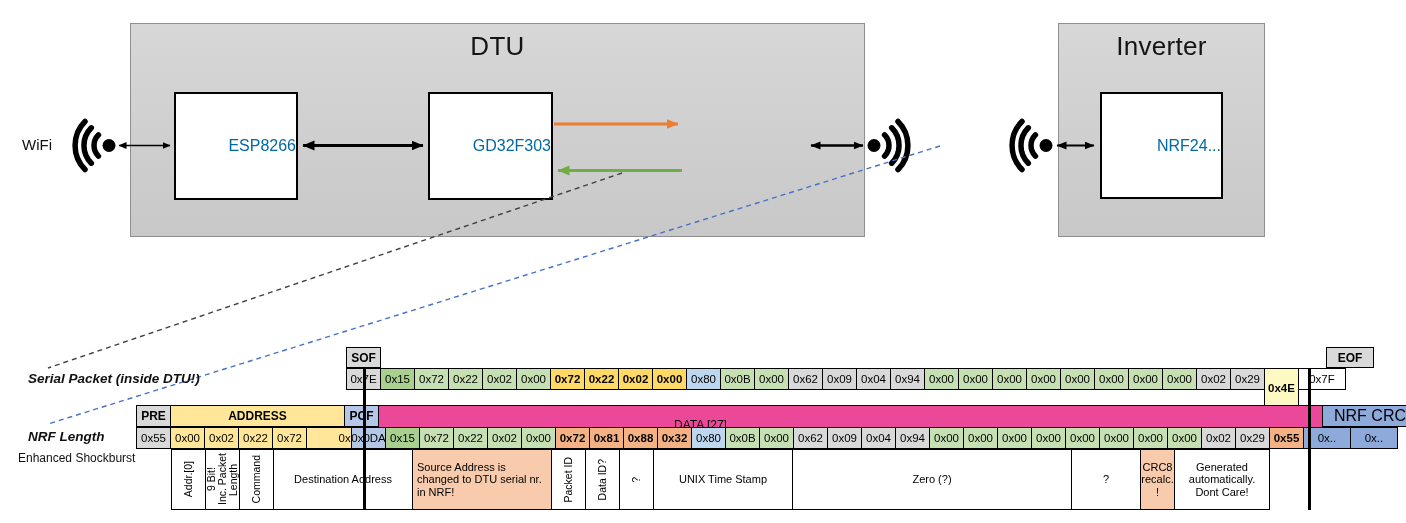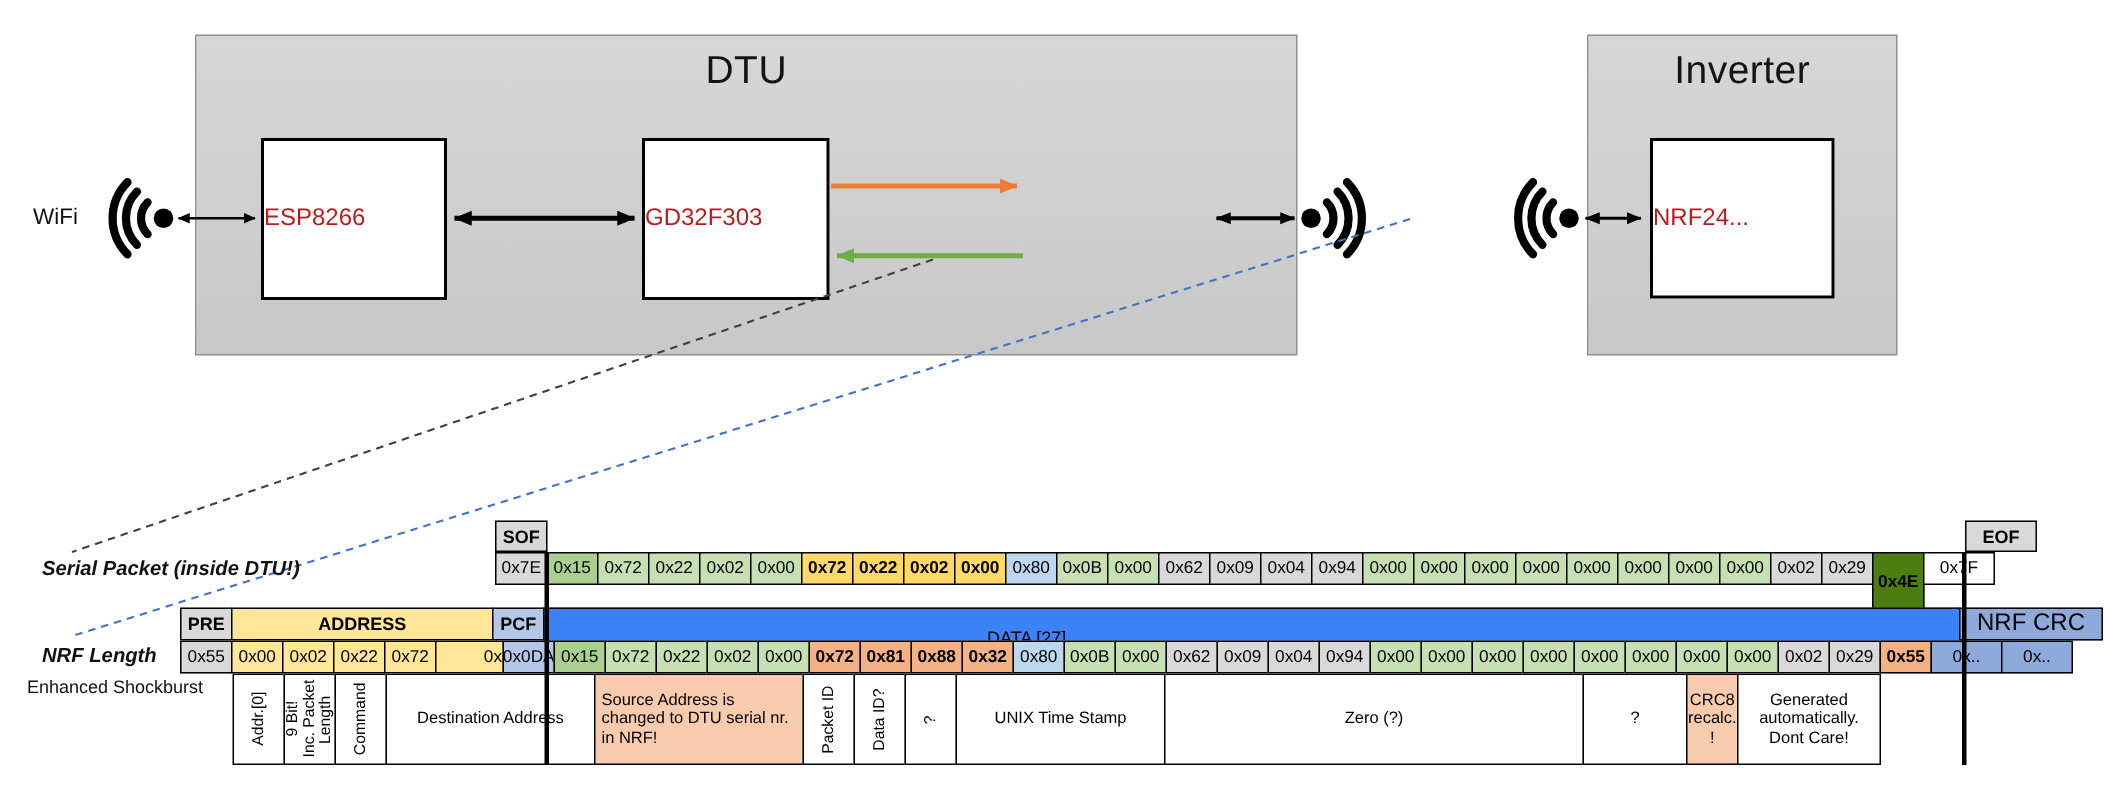--- a/index.html
+++ b/index.html
@@ -1,26 +1,26 @@
 <!DOCTYPE html>
 <html><head>
 <meta charset="utf-8">
 <style>
 *{margin:0;padding:0;box-sizing:border-box}
 body{font-family:"Liberation Sans",sans-serif;background:#fff}
 .canvas{position:relative;width:1406px;height:523px;background:#fff;overflow:hidden}
 .gbox{position:absolute;background:linear-gradient(180deg,#d7d7d7,#c8c8c8);border:1px solid #8f8f8f}
 .btitle{text-align:center;font-size:26px;margin-top:7px;color:#141414;letter-spacing:.3px}
-.chip{position:absolute;background:#fff;border:2.2px solid #000;display:flex;align-items:center;justify-content:flex-start;font-size:16px;color:#b91c1c}
+.chip{position:absolute;background:#fff;border:2.2px solid #000;display:flex;align-items:center;justify-content:flex-end;font-size:16px;color:#0369a1}
 .lbl{position:absolute;font-size:15px;color:#111}
 .plabel{position:absolute;font-weight:700;font-style:italic;font-size:13.5px;color:#111}
 .slabel{position:absolute;font-size:12px;color:#111}
 .band{position:absolute;display:flex}
 .cell{flex:none;display:flex;align-items:center;justify-content:center;border:1px solid #000;margin-left:-1px;font-size:11.5px;background:#fff;overflow:hidden;color:#000}
-.band .cell:first-child{margin-left:0}
+.band .cell:first-child{margin-left:16px}
 .cell.hdr{font-weight:700;font-size:12px}
 .cell.plainhdr{font-size:16px}
 .cell.data-hdr{justify-content:flex-start;padding-left:295px;font-size:12px}
 .cell.note{font-size:11px;line-height:1.12;white-space:pre-line;text-align:center;padding:1px 2px}
 .cell.left{justify-content:flex-start;text-align:left;padding-left:4px}
 .vt{writing-mode:vertical-rl;transform:rotate(180deg);white-space:pre-line;line-height:1.05;font-size:10.5px;text-align:center}
 .vline{position:absolute;width:2.5px;background:#000}
 svg.overlay{position:absolute;left:0;top:0;pointer-events:none}
 </style>
 </head>
@@ -130,28 +130,28 @@
       <div class="cell" style="width: 35px; height: 22px; background: rgb(198, 224, 180);">0x00</div>
       <div class="cell" style="width: 35px; height: 22px; background: rgb(198, 224, 180);">0x00</div>
       <div class="cell" style="width: 35px; height: 22px; background: rgb(198, 224, 180);">0x00</div>
       <div class="cell" style="width: 35px; height: 22px; background: rgb(198, 224, 180);">0x00</div>
       <div class="cell" style="width: 35px; height: 22px; background: rgb(198, 224, 180);">0x00</div>
       <div class="cell" style="width: 35px; height: 22px; background: rgb(198, 224, 180);">0x00</div>
       <div class="cell" style="width: 35px; height: 22px; background: rgb(198, 224, 180);">0x00</div>
       <div class="cell" style="width: 35px; height: 22px; background: rgb(198, 224, 180);">0x00</div>
       <div class="cell" style="width: 35px; height: 22px; background: rgb(217, 217, 217);">0x02</div>
       <div class="cell" style="width: 35px; height: 22px; background: rgb(217, 217, 217);">0x29</div>
-      <div class="cell" style="width: 35px; height: 39px; font-weight: 700; background: #4d7c0f;">0x4E</div>
+      <div class="cell" style="width: 35px; height: 39px; font-weight: 700; background: #fef9c3;">0x4E</div>
       <div class="cell" style="width: 48px; height: 22px; background: rgb(255, 255, 255);">0x7F</div>
     </div>
   <div class="band" id="nrf-headers" style="left: 120px; top: 405px;">
       <div class="cell hdr" style="width: 35px; height: 22px; background: rgb(217, 217, 217);">PRE</div>
       <div class="cell hdr" style="width: 175px; height: 22px; background: rgb(255, 230, 153);">ADDRESS</div>
       <div class="cell hdr" style="width: 35px; height: 22px; background: rgb(180, 199, 231);">PCF</div>
-      <div class="cell data-hdr" style="width: 945px; height: 40px; background: #3b82f6; text-decoration: underline;">DATA [27]</div>
+      <div class="cell data-hdr" style="width: 945px; height: 40px; background: #ec4899; text-decoration: underline;">DATA [27]</div>
       <div class="cell plainhdr" style="width: 96px; height: 22px; background: rgb(142, 170, 219);">NRF CRC</div>
     </div>
   <div class="band" id="nrf-values" style="left: 120px; top: 427px;">
       <div class="cell" style="width: 35px; height: 22px; background: rgb(217, 217, 217);">0x55</div>
       <div class="cell" style="width: 35px; height: 22px; background: rgb(255, 230, 153);">0x00</div>
       <div class="cell" style="width: 35px; height: 22px; background: rgb(255, 230, 153);">0x02</div>
       <div class="cell" style="width: 35px; height: 22px; background: rgb(255, 230, 153);">0x22</div>
       <div class="cell" style="width: 35px; height: 22px; background: rgb(255, 230, 153);">0x72</div>
       <div class="cell" style="width: 35px; height: 22px; background: rgb(255, 230, 153); padding-left: 44px;">0x01</div>
       <div class="cell" style="width: 35px; height: 22px; background: rgb(180, 199, 231);">0x0DA</div>

